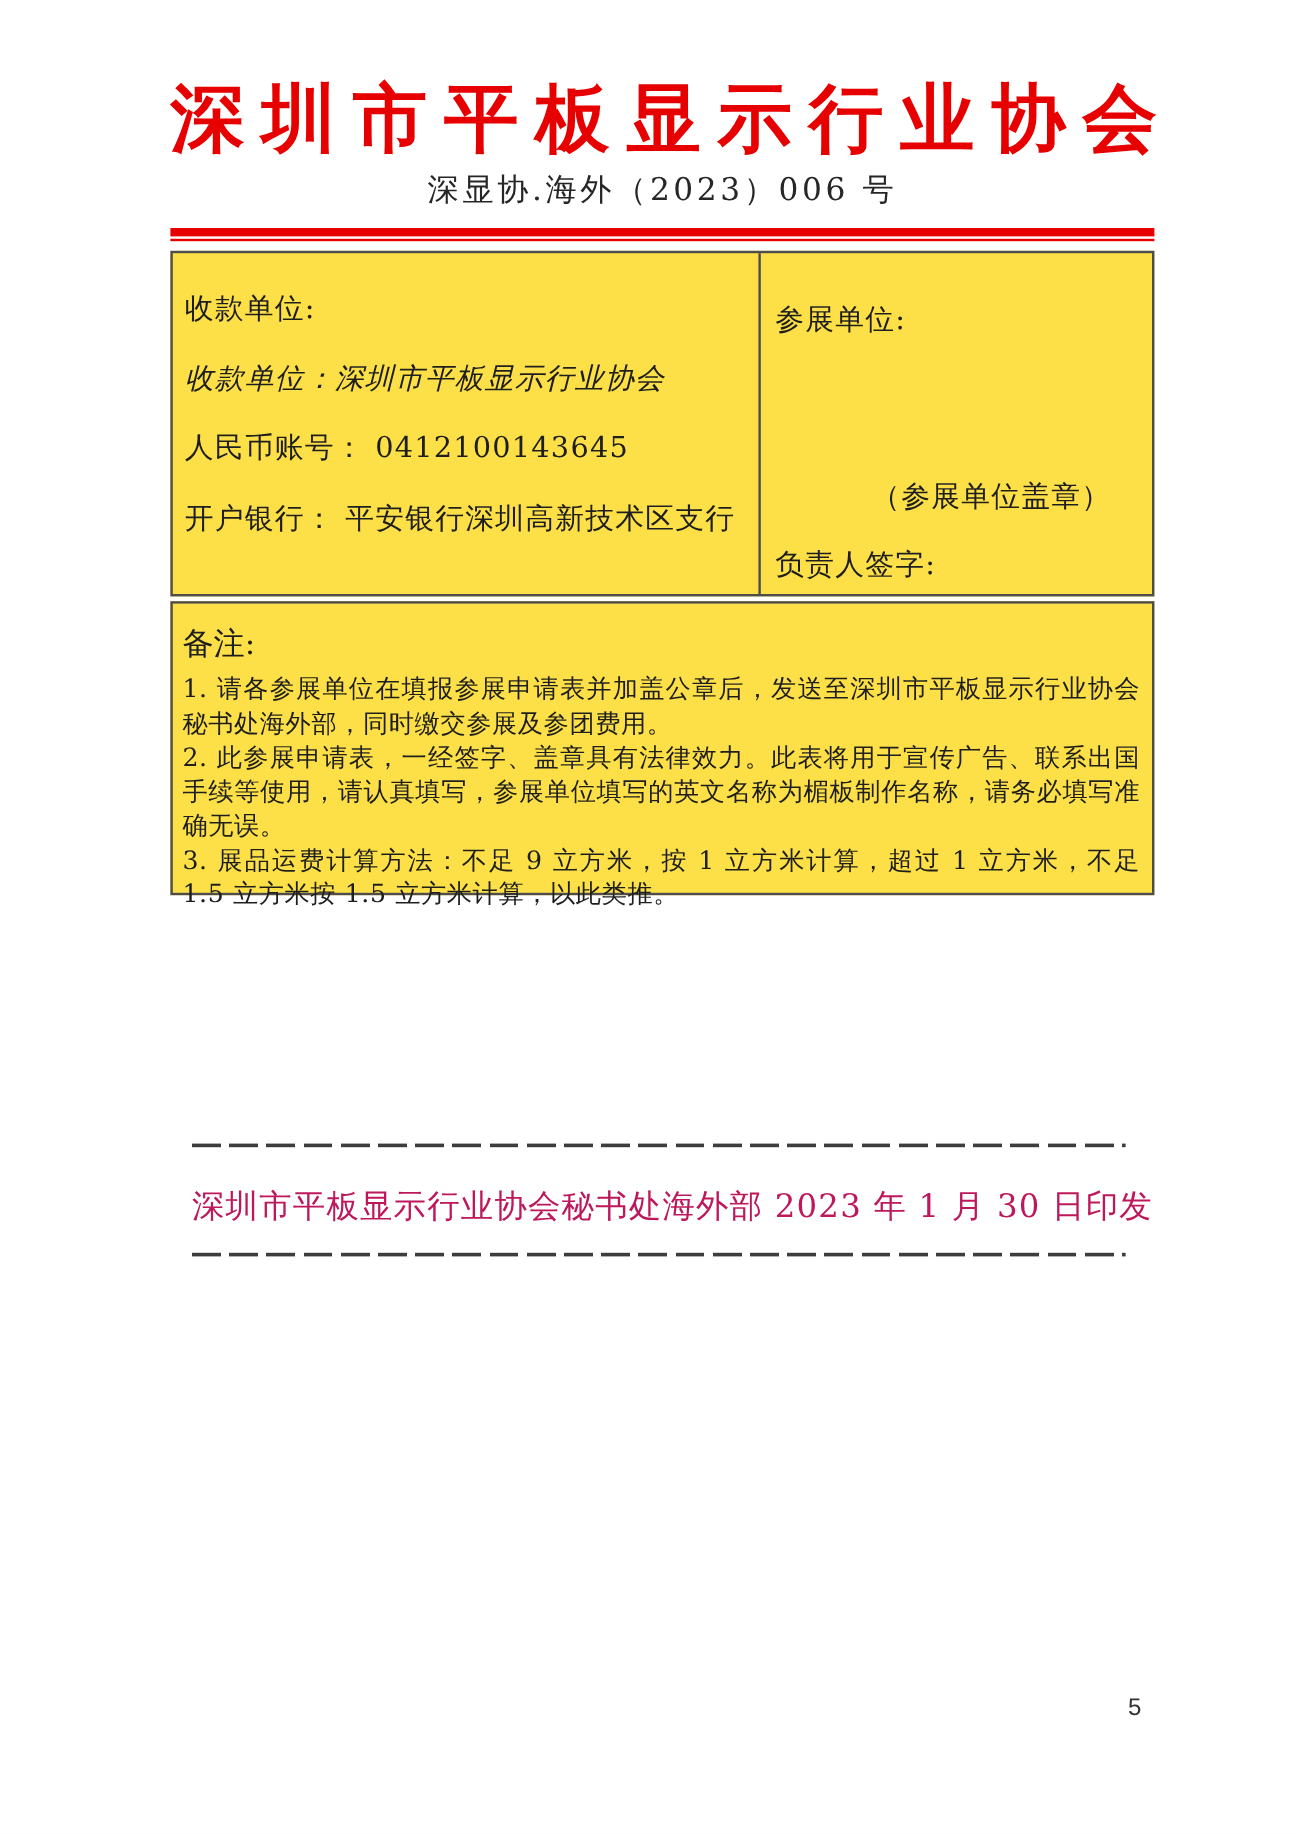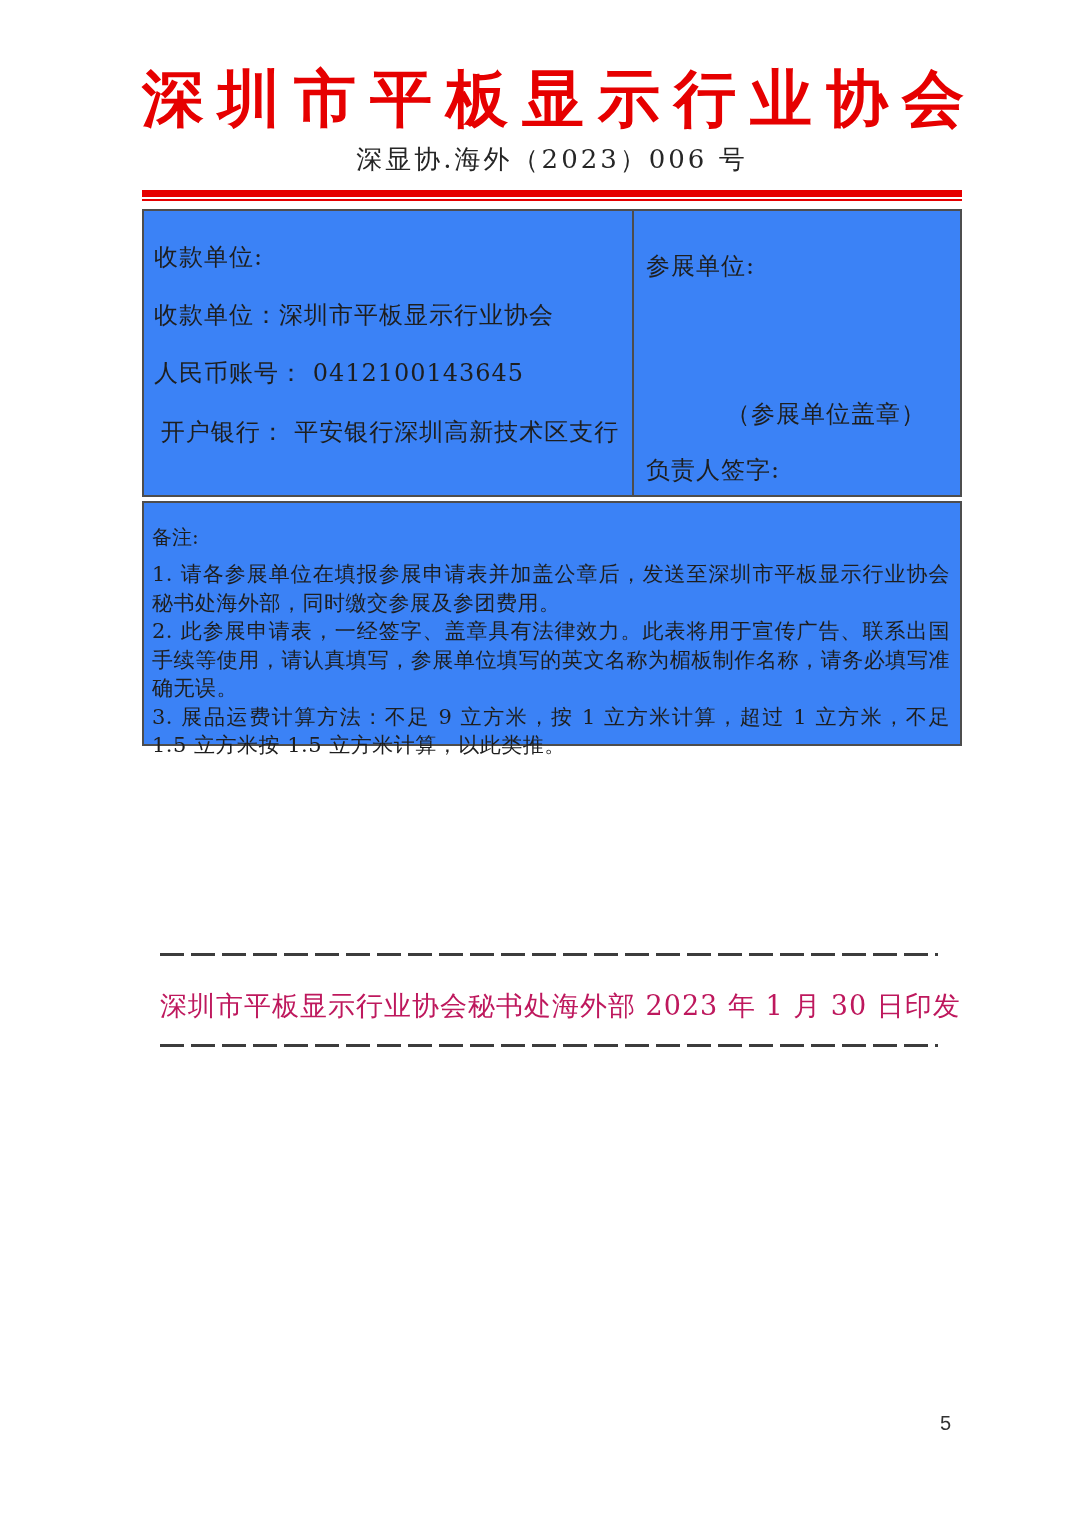--- a/index.html
+++ b/index.html
@@ -54,21 +54,21 @@
     background: #e60000;
   }
   .red-rule .thin {
     height: 2px;
     margin-top: 2px;
     background: #e60000;
   }
   .box {
     border: 2px solid #4d4d4d;
     box-sizing: border-box;
-    background: #3b82f6;
+    background: #fde047;
   }
   .payment-table {
     margin-top: 8px;
     height: 288px;
     display: flex;
   }
   .cell {
     box-sizing: border-box;
   }
   .cell-left {
@@ -81,34 +81,34 @@
     padding: 0 0 0 12px;
   }
   .cell p {
     margin: 0;
     font-size: 24px;
     line-height: 26px;
     letter-spacing: 1px;
     white-space: nowrap;
   }
   .cell-left p.l1 { margin-top: 33px; }
-  .cell-left p.l2 { margin-top: 32px; }
+  .cell-left p.l2 { margin-top: 32px; font-style: italic; }
   .cell-left p.l3 { margin-top: 32px; }
-  .cell-left p.l4 { margin-top: 33px; text-align: center; }
+  .cell-left p.l4 { margin-top: 33px; }
   .cell-right p.r1 { margin-top: 42px; }
   .cell-right p.r2 { margin-top: 122px; text-align: right; padding-right: 34px; }
   .cell-right p.r3 { margin-top: 30px; }
   .notes-box {
     margin-top: 4px;
     height: 245px;
     padding: 22px 10px 0 8px;
   }
   .notes-label {
     margin: 0;
-    font-size: 20px;
+    font-size: 26px;
     line-height: 24px;
   }
   .notes-box p.note-item {
     margin: 0;
     padding-top: 11px;
     font-size: 21px;
     line-height: 28.5px;
     text-align: justify;
     letter-spacing: 0.5px;
   }

